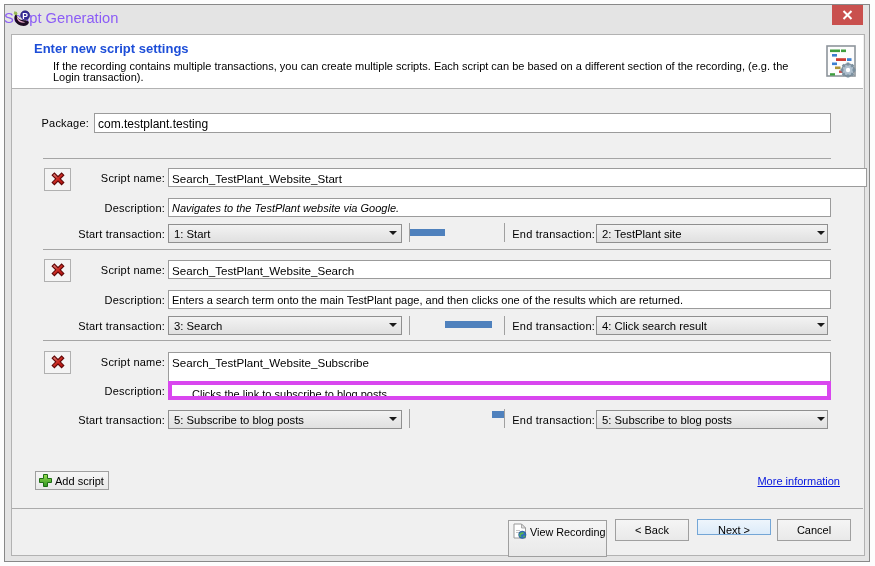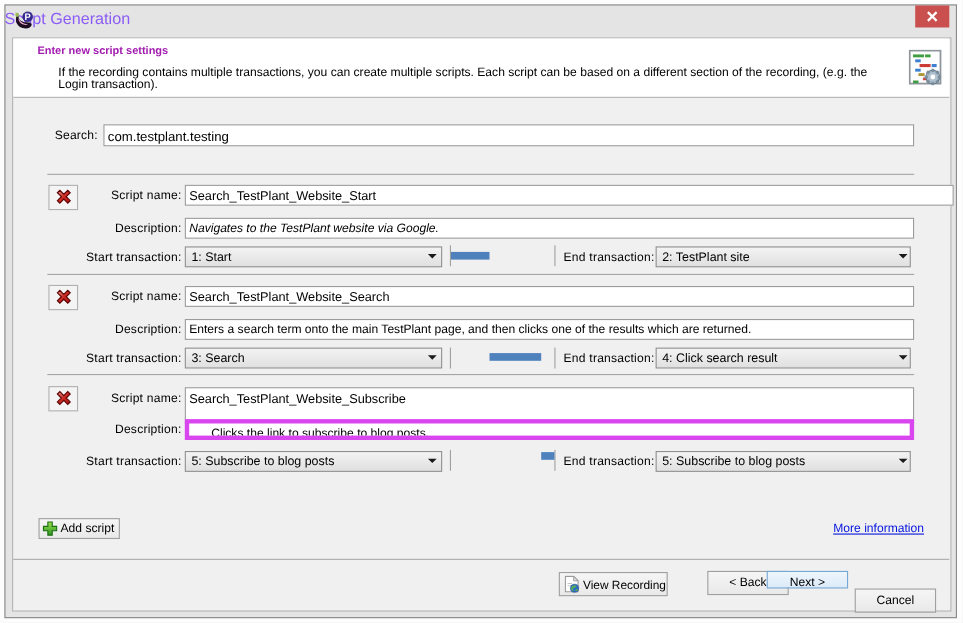--- a/index.html
+++ b/index.html
@@ -3,21 +3,21 @@
 <meta charset="utf-8">
 <style>
 html,body{margin:0;padding:0;}
 body{width:875px;height:566px;position:relative;background:#fdfdfd;font-family:"Liberation Sans",sans-serif;overflow:hidden;}
 .abs{position:absolute;}
 #win{left:4px;top:4px;width:866px;height:558px;background:#e4e4e4;border:1px solid #888;box-sizing:border-box;}
 #close{left:832px;top:5px;width:31px;height:20px;background:#c9504e;}
 #title{left:4px;top:10px;width:866px;text-align:left;font-size:14.7px;color:#8b5cf6;}
 #panel{left:11px;top:34px;width:854px;height:522px;background:#f0f0f0;border:1px solid #b2b2b2;box-sizing:border-box;}
 #hdr{left:12px;top:35px;width:851px;height:53px;background:#ffffff;border-bottom:1px solid #b2b2b2;}
-#hdrb{left:34px;top:41px;font-size:10px;font-weight:bold;color:#a21caf;}
+#hdrb{left:34px;top:41px;font-size:13px;font-weight:bold;color:#1d4ed8;}
 #hdrt{left:53px;top:61px;font-size:11px;line-height:11px;color:#000;}
 .lbl{font-size:11px;color:#000;text-align:right;letter-spacing:0.2px;}
 .fld{background:#fff;border:1px solid #9b9b9b;box-sizing:border-box;font-size:11px;color:#000;padding:3px 0 0 3px;white-space:nowrap;overflow:hidden;}
 .combo{background:linear-gradient(#f3f3f3,#e0e0e0);border:1px solid #8f8f8f;box-sizing:border-box;font-size:11.3px;color:#000;padding:3px 0 0 5px;}
 .arrow{width:0;height:0;border-left:4.5px solid transparent;border-right:4.5px solid transparent;border-top:4.5px solid #1a1a1a;}
 .sep{height:1px;background:#a5a5a5;left:43px;width:788px;}
 .vline{width:1px;background:#a0a0a0;}
 .bluebar{background:#4f81bd;}
 .xbtn{left:44px;width:27px;height:23px;background:#f4f4f4;border:1px solid #b0b0b0;box-sizing:border-box;text-align:center;}
 .btn{background:linear-gradient(#f5f5f5,#e9e9e9);border:1px solid #9f9f9f;box-sizing:border-box;text-align:center;font-size:11px;color:#000;}
@@ -63,21 +63,21 @@
       <line x1="22" y1="17.5" x2="22" y2="32.5"></line>
       <line x1="14.5" y1="25" x2="29.5" y2="25"></line>
       <line x1="16.7" y1="19.7" x2="27.3" y2="30.3"></line>
       <line x1="27.3" y1="19.7" x2="16.7" y2="30.3"></line>
     </g>
     <circle cx="22" cy="25" r="4.6" fill="#aebfce"></circle>
     <circle cx="22" cy="25" r="2.2" fill="#fff"></circle>
   </g>
 </svg>
 
-<div class="abs lbl" style="left:0px;top:117px;width:89px;">Search:</div>
+<div class="abs lbl" style="left:0px;top:117px;width:89px;">Package:</div>
 <div class="abs fld" style="left:94px;top:113px;width:737px;height:20px;font-size:12px;">com.testplant.testing</div>
 <div class="abs sep" style="top:158px;"></div>
 <div class="abs sep" style="top:249px;"></div>
 <div class="abs sep" style="top:340px;"></div>
 
 <div class="abs xbtn" style="top:168px;">
   <svg width="18" height="17" viewBox="0 0 18 17" style="margin-top:1px">
     <defs>
         <linearGradient id="rg" x1="0" y1="0" x2="1" y2="1">
           <stop offset="0" stop-color="#e49a93"></stop>
@@ -148,27 +148,27 @@
           <stop offset="1" stop-color="#2d9420"></stop>
         </linearGradient>
       </defs>
     <path d="M5.5,1.5 L9.5,1.5 L9.5,5.5 L13.5,5.5 L13.5,9.5 L9.5,9.5 L9.5,13.5 L5.5,13.5 L5.5,9.5 L1.5,9.5 L1.5,5.5 L5.5,5.5 Z" fill="url(#gg)" stroke="#1d6d14" stroke-width="1"></path>
   </svg>
   <span style="position:absolute;left:19px;top:3px;font-size:11px;">Add script</span>
 </div>
 <div class="abs" id="morelink">More information</div>
 <div class="abs" style="left:12px;top:508px;width:851px;height:1px;background:#ababab;"></div>
 
-<div class="abs btn" style="left:508px;top:520px;width:99px;height:22px;">
+<div class="abs btn" style="left:508px;top:520px;width:99px;height:37px;">
   <svg width="14" height="16" viewBox="0 0 14 16" style="position:absolute;left:4px;top:2px;">
     <path d="M1,1 L8.5,1 L12.5,5 L12.5,15 L1,15 Z" fill="#fff" stroke="#9a9a9a" stroke-width="1"></path>
     <path d="M8.5,1 L8.5,5 L12.5,5 Z" fill="#e2e2e2" stroke="#9a9a9a" stroke-width="0.8"></path>
     <line x1="3" y1="7.5" x2="7" y2="7.5" stroke="#c4c4c4"></line>
     <line x1="3" y1="9.5" x2="7" y2="9.5" stroke="#c4c4c4"></line>
     <circle cx="9.3" cy="11.8" r="3.7" fill="#2e6fc0" stroke="#1c4a86" stroke-width="0.5"></circle>
     <path d="M7.2,10 C8.2,9.2 9.6,9 10.6,9.6 C11.2,10 11,10.7 10.2,10.9 C9.2,11.1 8.2,11.4 7.8,12.2 C7.4,13 8.2,13.6 9,14 C8,14.4 6.8,13.8 6.4,12.8 C6,11.8 6.4,10.6 7.2,10 Z" fill="#59b44e"></path>
     <path d="M10.8,12.6 C11.4,12.4 12.2,12.6 12.4,13 C12,13.8 11.2,14.4 10.4,14.6 C10,14 10.2,12.9 10.8,12.6 Z" fill="#59b44e"></path>
   </svg>
   <span style="position:absolute;left:21px;top:5px;white-space:nowrap;font-size:10.8px;">View Recording</span>
 </div>
-<div class="abs btn" style="left:615px;top:519px;width:74px;height:22px;line-height:20px;margin-left:28px;">&lt; Back</div>
+<div class="abs btn" style="left:615px;top:519px;width:74px;height:22px;line-height:20px;">&lt; Back</div>
 <div class="abs btn" style="left:697px;top:519px;width:74px;height:16px;line-height:20px;background:linear-gradient(#eef5fc,#dcebf9);border:1px solid #74a6d6;">Next &gt;</div>
-<div class="abs btn" style="left:777px;top:519px;width:74px;height:22px;line-height:20px;margin-top:16px;">Cancel</div>
+<div class="abs btn" style="left:777px;top:519px;width:74px;height:22px;line-height:20px;">Cancel</div>
 
 </body></html>

